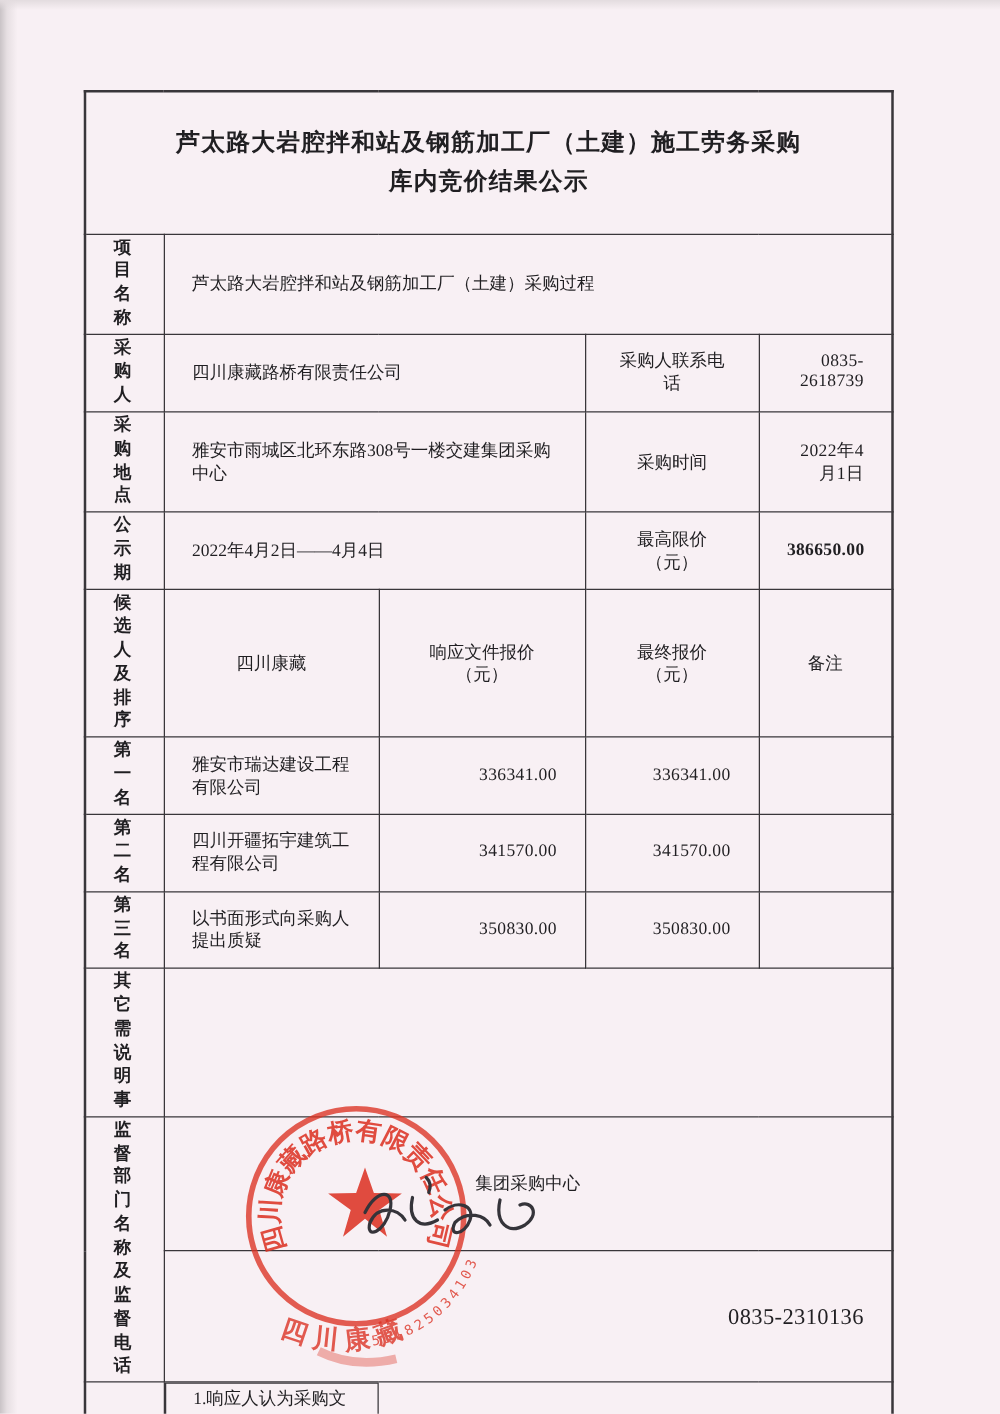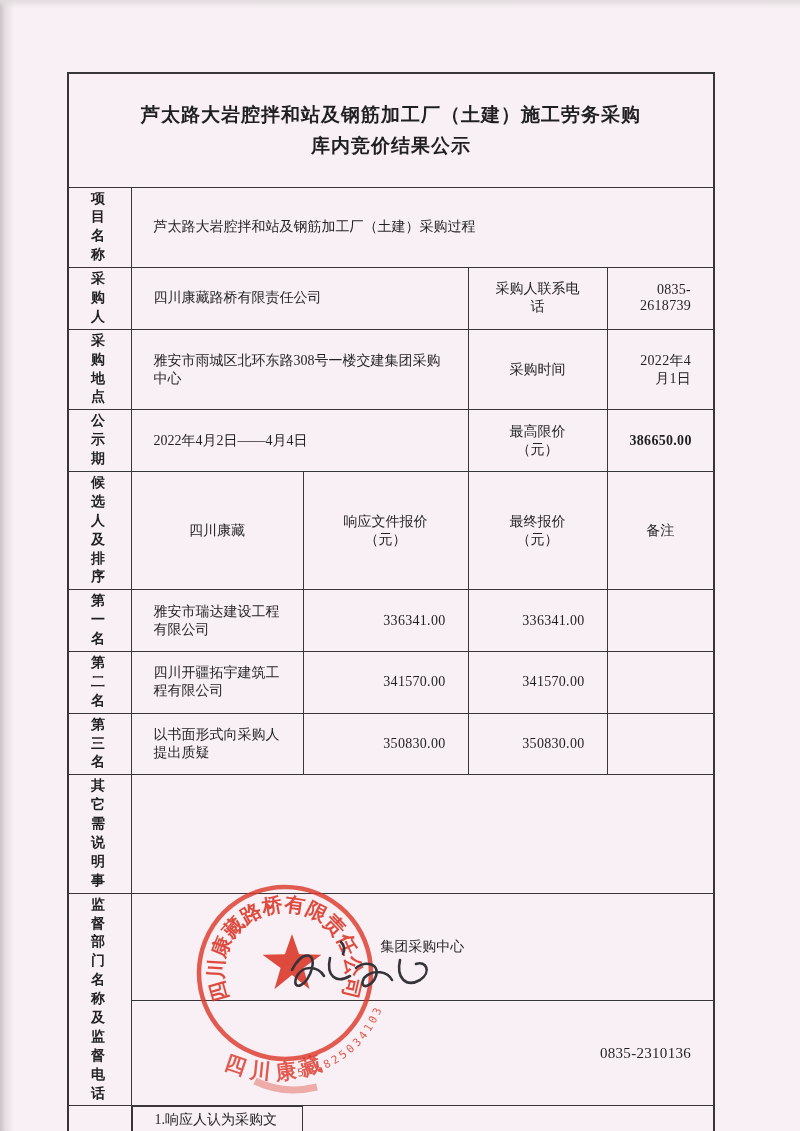--- a/index.html
+++ b/index.html
@@ -122,21 +122,21 @@
     </tr>
     <tr style="height:35px">
       <td class="c1">其它需说明事</td>
       <td class="val" colspan="4"></td>
     </tr>
     <tr style="height:40px">
       <td class="c1 center" rowspan="2">监督部门名称及监督电话</td>
       <td class="hcell" colspan="4">集团采购中心</td>
     </tr>
     <tr style="height:39px">
-      <td class="num" colspan="4" style="font-size:15px">0835-2310136</td>
+      <td class="num" colspan="4" style="font-size:18px">0835-2310136</td>
     </tr>
     <tr style="height:296px">
       <td class="c1">异议投诉注意事项</td>
       <td class="para" colspan="4"><span style="white-space:pre-wrap;">1.响应人认为采购文件、采购过程、中标或者成交结果使自己的权益受到损害的，可以在知道或者应知其权益受到损害之日起7个工作日内，以书面形式向采购人提出质疑。
 2.采购人应当在收到质疑函后7个工作日内作出答复，并以书面形式通知质疑响应人和其他相关的响应人。
 3.质疑响应人对采购人的答复不满意，或者采购人未在规定时间内作出答复的，可以在答复期满后15个工作日内向监督部门提起投诉。
 4.监督部门应当自收到投诉之日起30个工作日内，对投诉事项作出处理决定。
 5.监督部门在处理投诉事项期间，可以视具体情况书面通知采购人暂停采购活动，暂停采购活动时间最长不得超过30日。</span></td>
     </tr>
 

